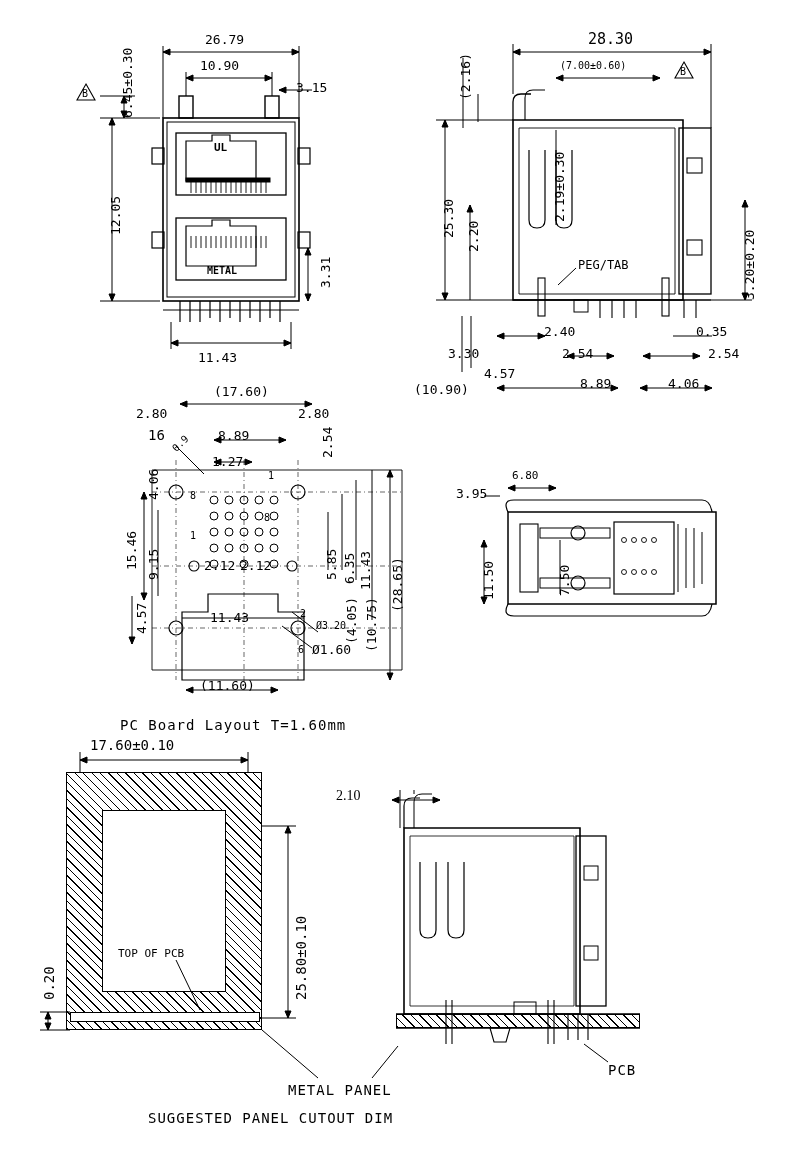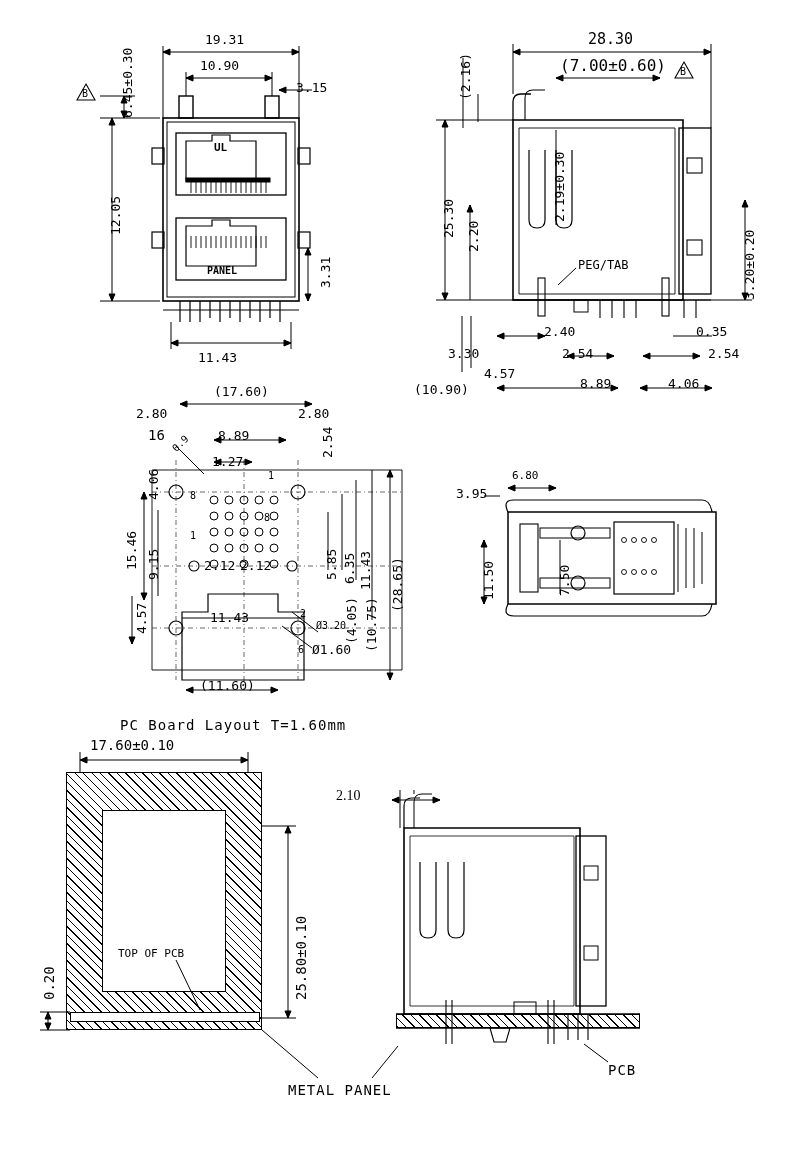--- a/index.html
+++ b/index.html
@@ -123,30 +123,30 @@
     <line x1="171" y1="343" x2="291" y2="343"></line>
     <path d="M171 343 l7 -3 v6 z" fill="#000"></path>
     <path d="M291 343 l-7 -3 v6 z" fill="#000"></path>
     <line x1="171" y1="322" x2="171" y2="349"></line>
     <line x1="291" y1="322" x2="291" y2="349"></line>
 
     <path d="M86 84 l9 16 h-18 z" stroke-width="1.1"></path>
   </g>
 </svg>
 
-<div class="lbl" style="left:205px;top:34px;font-size:13px;">19.31</div>
+<div class="lbl" style="left:205px;top:34px;font-size:13px;">26.79</div>
 <div class="lbl" style="left:200px;top:60px;font-size:13px;">10.90</div>
 <div class="lbl" style="left:296px;top:82px;font-size:13px;">3.15</div>
 <div class="lbl rot" style="left:122px;top:118px;font-size:13px;">6.45±0.30</div>
 <div class="lbl rot" style="left:110px;top:235px;font-size:13px;">12.05</div>
 <div class="lbl rot" style="left:320px;top:288px;font-size:13px;">3.31</div>
 <div class="lbl" style="left:198px;top:352px;font-size:13px;">11.43</div>
 <div class="lbl" style="left:82px;top:88px;font-size:10px;">B</div>
 <div class="lbl" style="left:214px;top:142px;font-size:11px;font-weight:bold;">UL</div>
-<div class="lbl" style="left:207px;top:265px;font-size:10px;font-weight:bold;">PANEL</div>
+<div class="lbl" style="left:207px;top:265px;font-size:10px;font-weight:bold;">METAL</div>
 
 <svg width="800" height="1157">
   <g stroke="#000" fill="none" stroke-width="1">
 
     <path d="M513 120 h170 v180 h-170 z" stroke-width="1.6"></path>
     <path d="M519 128 h156 v166 h-156 z" stroke-width="0.9"></path>
 
     <rect x="679" y="128" width="32" height="166" stroke-width="1.3"></rect>
     <rect x="687" y="158" width="15" height="15" stroke-width="1.1"></rect>
     <rect x="687" y="240" width="15" height="15" stroke-width="1.1"></rect>
@@ -219,21 +219,21 @@
     <line x1="640" y1="388" x2="712" y2="388"></line>
     <path d="M640 388 l7 -3 v6 z" fill="#000"></path>
     <path d="M712 388 l-7 -3 v6 z" fill="#000"></path>
     <line x1="462" y1="316" x2="462" y2="372"></line>
 
     <path d="M684 62 l9 16 h-18 z" stroke-width="1.1"></path>
   </g>
 </svg>
 
 <div class="lbl" style="left:588px;top:34px;font-size:15px;">28.30</div>
-<div class="lbl" style="left:560px;top:60px;font-size:16px;">(7.00±0.60)</div>
+<div class="lbl" style="left:560px;top:60px;font-size:10px;">(7.00±0.60)</div>
 <div class="lbl rot" style="left:460px;top:100px;font-size:13px;">(2.16)</div>
 <div class="lbl rot" style="left:443px;top:238px;font-size:13px;">25.30</div>
 <div class="lbl rot" style="left:468px;top:252px;font-size:13px;">2.20</div>
 <div class="lbl rot" style="left:554px;top:222px;font-size:13px;">2.19±0.30</div>
 <div class="lbl rot" style="left:744px;top:300px;font-size:13px;">3.20±0.20</div>
 <div class="lbl" style="left:448px;top:348px;font-size:13px;">3.30</div>
 <div class="lbl" style="left:500px;top:326px;font-size:13px;margin-left:44px;">2.40</div>
 <div class="lbl" style="left:696px;top:326px;font-size:13px;">0.35</div>
 <div class="lbl" style="left:562px;top:348px;font-size:13px;">2.54</div>
 <div class="lbl" style="left:708px;top:348px;font-size:13px;">2.54</div>
@@ -434,20 +434,21 @@
     <line x1="262" y1="1030" x2="318" y2="1078"></line>
     <line x1="398" y1="1046" x2="372" y2="1078"></line>
   </g>
 </svg>
 
 <div class="lbl" style="left:90px;top:740px;font-size:14px;">17.60±0.10</div>
 <div class="lbl rot" style="left:296px;top:1000px;font-size:14px;">25.80±0.10</div>
 <div class="lbl rot" style="left:44px;top:1000px;font-size:14px;">0.20</div>
 <div class="lbl" style="left:118px;top:948px;font-size:11px;">TOP OF PCB</div>
 <div class="cap" style="left:288px;top:1082px;">METAL PANEL</div>
+<div class="cap" style="left:148px;top:1110px;">SUGGESTED PANEL CUTOUT DIM</div>
 
 <div class="hatch" style="left:396px;top:1014px;width:244px;height:14px;border:1px solid #000;"></div>
 
 <svg width="800" height="1157">
   <g stroke="#000" fill="none" stroke-width="1">
 
     <path d="M404 828 h176 v186 h-176 z" stroke-width="1.6"></path>
     <path d="M410 836 h164 v170 h-164 z" stroke-width="0.8"></path>
     <rect x="576" y="836" width="30" height="170" stroke-width="1.3"></rect>
     <rect x="584" y="866" width="14" height="14" stroke-width="1"></rect>

